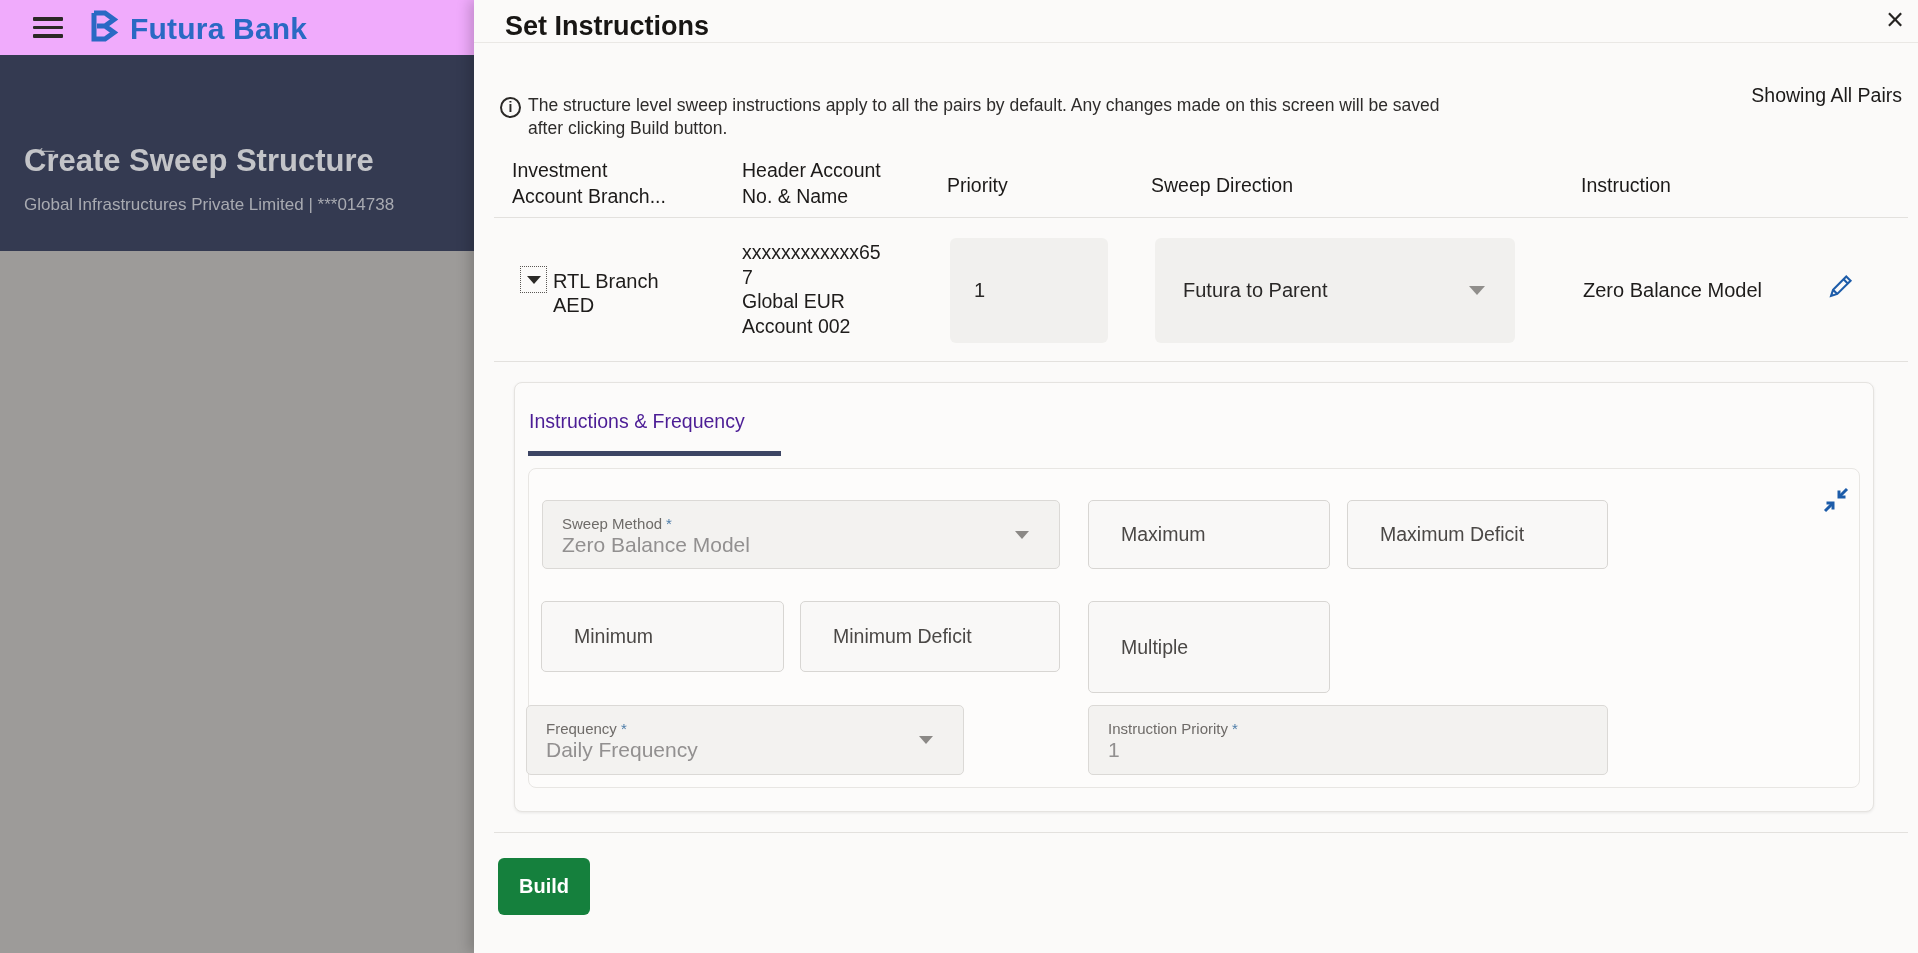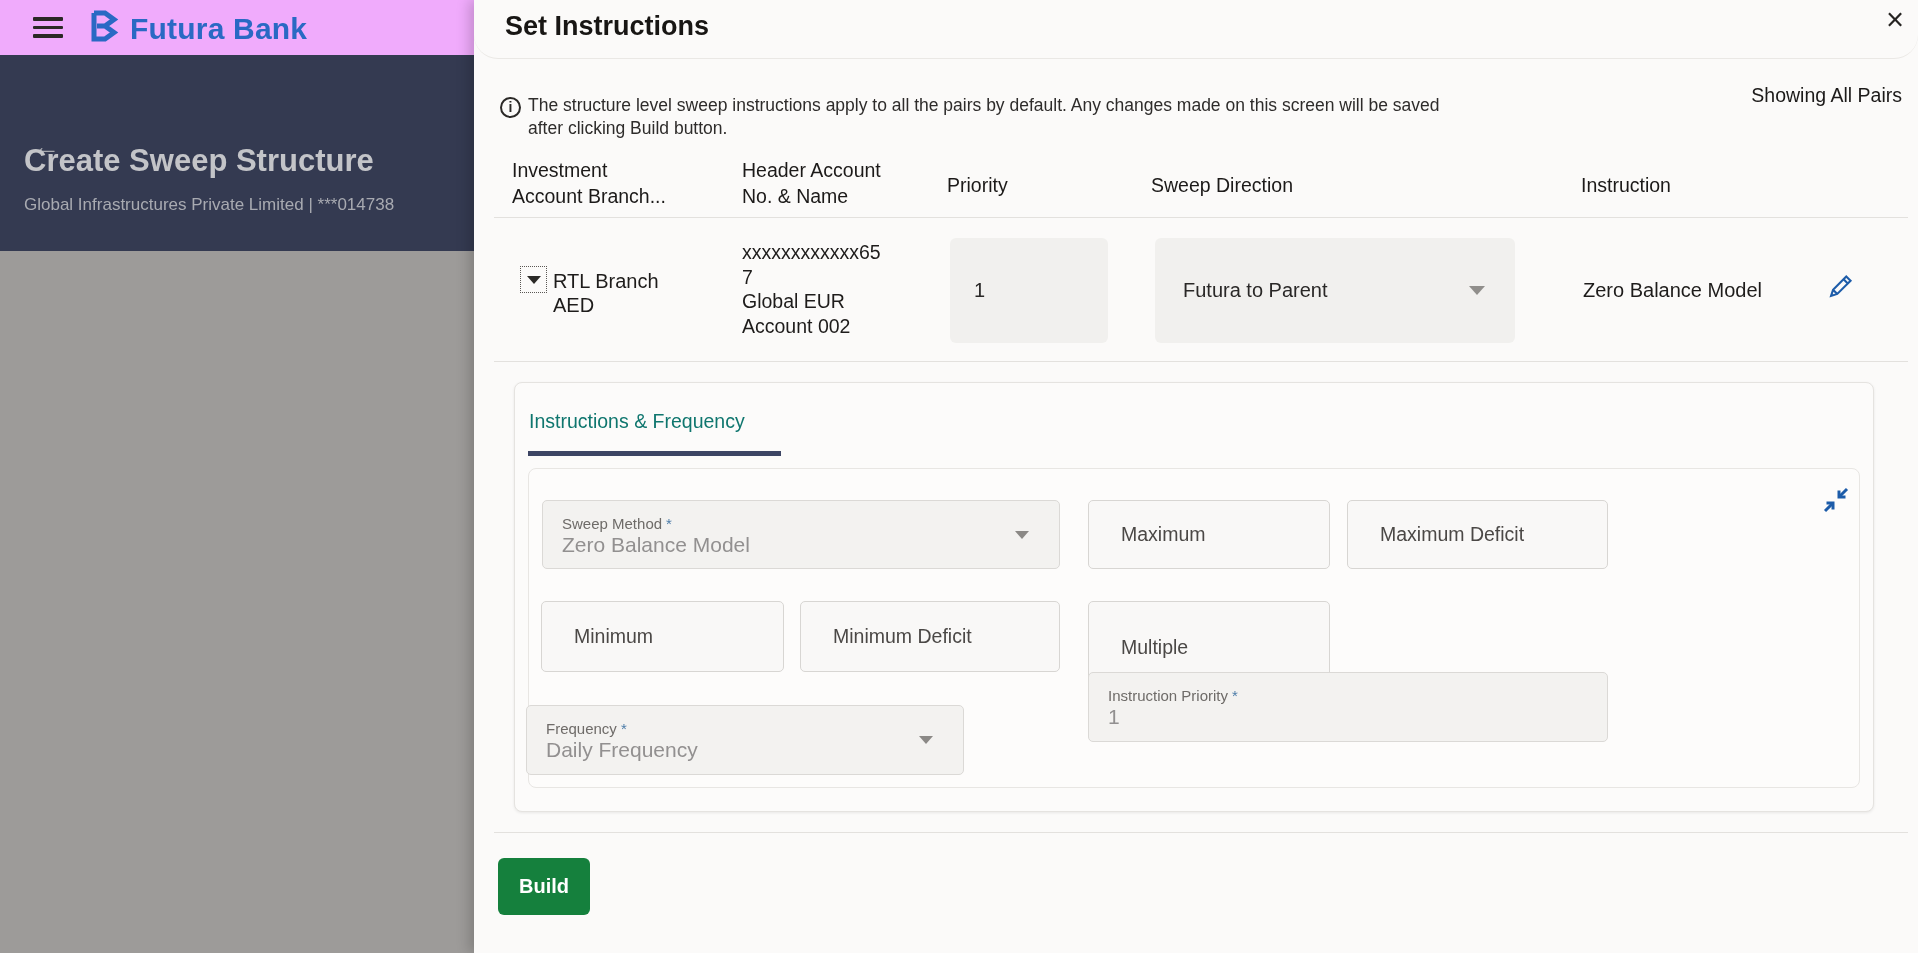--- a/index.html
+++ b/index.html
@@ -14,22 +14,22 @@
   .brand { position:absolute; left:88px; top:9px; display:flex; align-items:center; }
   .brand-text { color:#2a69c4; font-size:30px; font-weight:bold; margin-left:10px; letter-spacing:.2px; }
   .nav-header { position:absolute; left:0; top:55px; width:474px; height:196px; background:#343a51; }
   .back-arrow { position:absolute; left:32px; top:76px; color:#a6a8ae; font-size:28px; cursor:pointer; }
   .page-title { position:absolute; left:24px; top:88px; color:#c3c4c8; font-size:31px; font-weight:bold; }
   .page-subtitle { position:absolute; left:24px; top:140px; color:#a8aab1; font-size:17px; }
 
   
   .modal { position:absolute; left:474px; top:0; width:1444px; height:953px;
     background:#fbfaf9; box-shadow:-5px 0 12px rgba(0,0,0,.18); }
-  .modal-header { position:absolute; left:0; top:0; width:100%; height:59px;
-    border-bottom:1px solid #eae8e5;border-radius:24px; }
+  .modal-header { position:absolute; left:0; top:0; width:100%; height:43px;
+    border-bottom:1px solid #eae8e5; }
   .modal-title { position:absolute; left:31px; top:11px; font-size:27px; font-weight:bold; color:#181614; }
   .close-x { position:absolute; right:14px; top:4px; font-size:31px; color:#262422; cursor:pointer; line-height:1; }
 
   .info-icon { position:absolute; left:26px; top:97px; width:21px; height:21px; border:2px solid #2b2927;
     border-radius:50%; color:#2b2927; font-size:14px; font-weight:bold; text-align:center; line-height:17px; }
   .info-text { position:absolute; left:54px; top:94px; width:990px; font-size:17.5px; color:#2e2c2b; line-height:23px; }
   .showing { position:absolute; right:16px; top:84px; font-size:19.5px; color:#1c1a19; }
 
   
   .th { position:absolute; font-size:19.5px; color:#1c1a19; line-height:26px; }
@@ -57,42 +57,42 @@
   .direction-box { left:681px; top:238px; width:360px; height:105px; display:flex; align-items:center; padding-left:28px;
     font-size:20px; color:#2a2827; cursor:pointer; }
   .direction-box .caret { position:absolute; right:30px; width:0; height:0;
     border-left:8px solid transparent; border-right:8px solid transparent; border-top:9px solid #908e8b; }
   .cell-instruction { position:absolute; left:1109px; top:279px; font-size:20px; color:#1e1c1b; }
   .pencil { position:absolute; left:1353px; top:272px; width:28px; height:28px; cursor:pointer; }
 
   
   .outer-card { position:absolute; left:40px; top:382px; width:1360px; height:430px;
     background:#fcfbfa; border:1px solid #e5e3e0; border-radius:8px; box-shadow:0 1px 3px rgba(0,0,0,.08); }
-  .tab-label { position:absolute; left:55px; top:410px; font-size:19.5px; color:#0f766e; cursor:pointer; }
+  .tab-label { position:absolute; left:55px; top:410px; font-size:19.5px; color:#4c1d95; cursor:pointer; }
   .tab-underline { position:absolute; left:54px; top:451px; width:253px; height:5px; background:#3d4564; }
   .inner-card { position:absolute; left:54px; top:468px; width:1332px; height:320px;
     background:#fdfcfb; border:1px solid #e8e6e3; border-radius:8px; }
 
   .dd-box { position:absolute; background:#f3f2f0; border:1px solid #dbd9d6; border-radius:5px; cursor:default; }
   .dd-box .lbl { position:absolute; left:19px; top:14px; font-size:15px; color:#6e6b68; }
   .dd-box .req { color:#4c7ca8; margin-left:4px; font-size:15px; }
   .dd-box .val { position:absolute; left:19px; top:32px; font-size:21px; color:#929090; }
   .dd-box .caret { position:absolute; right:30px; top:30px; width:0; height:0;
     border-left:7px solid transparent; border-right:7px solid transparent; border-top:8px solid #8b8986; }
   .ph-box { position:absolute; background:#f9f8f7; border:1px solid #d8d6d3; border-radius:5px;
     display:flex; align-items:center; padding-left:32px; font-size:19.5px; color:#4b4846; }
 
   .f-sweep   { left:68px;  top:500px; width:518px; height:69px; }
   .f-max     { left:614px; top:500px; width:242px; height:69px; }
   .f-maxdef  { left:873px; top:500px; width:261px; height:69px; }
   .f-min     { left:67px;  top:601px; width:243px; height:71px; }
   .f-mindef  { left:326px; top:601px; width:260px; height:71px; }
   .f-mult    { left:614px; top:601px; width:242px; height:92px; }
   .f-freq    { left:52px;  top:705px; width:438px; height:70px; }
-  .f-iprio   { left:614px; top:672px; width:520px; height:70px; }
+  .f-iprio   { left:614px; top:705px; width:520px; height:70px; }
 
   .collapse-icon { position:absolute; left:1348px; top:486px; width:28px; height:28px; cursor:pointer; }
 
   .build-btn { position:absolute; left:24px; top:858px; width:92px; height:57px; background:#15803d;
     border:none; border-radius:6px; color:#ffffff; font-size:20px; font-weight:bold; cursor:pointer;
     font-family:"Liberation Sans", sans-serif; }
 </style>
 </head>
 <body>
 

